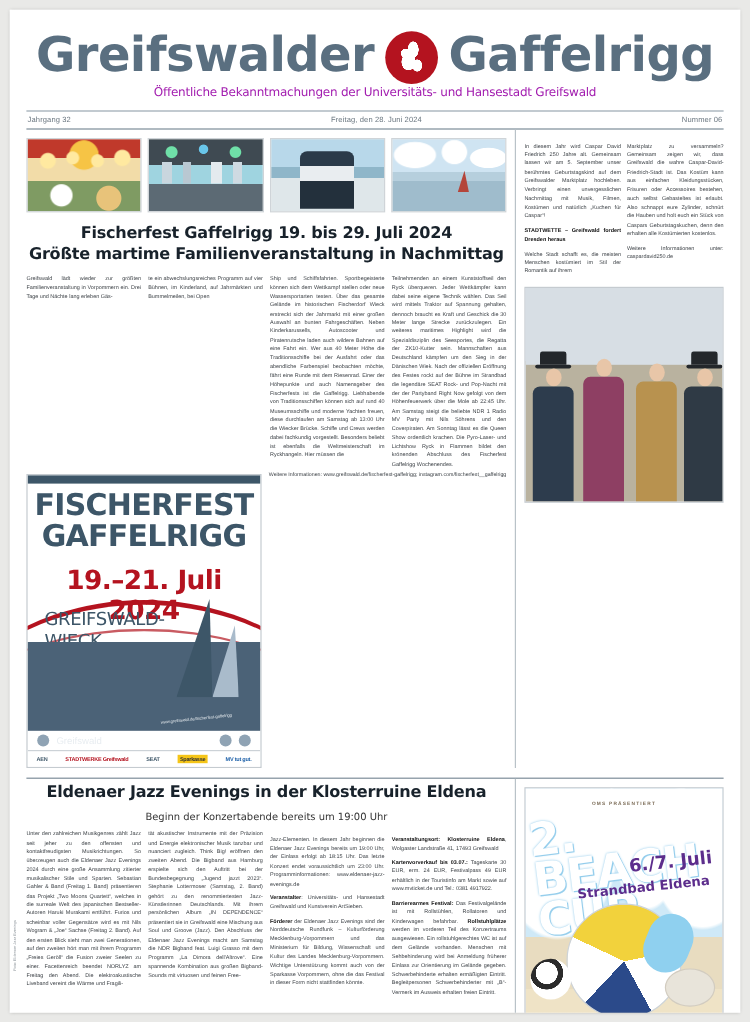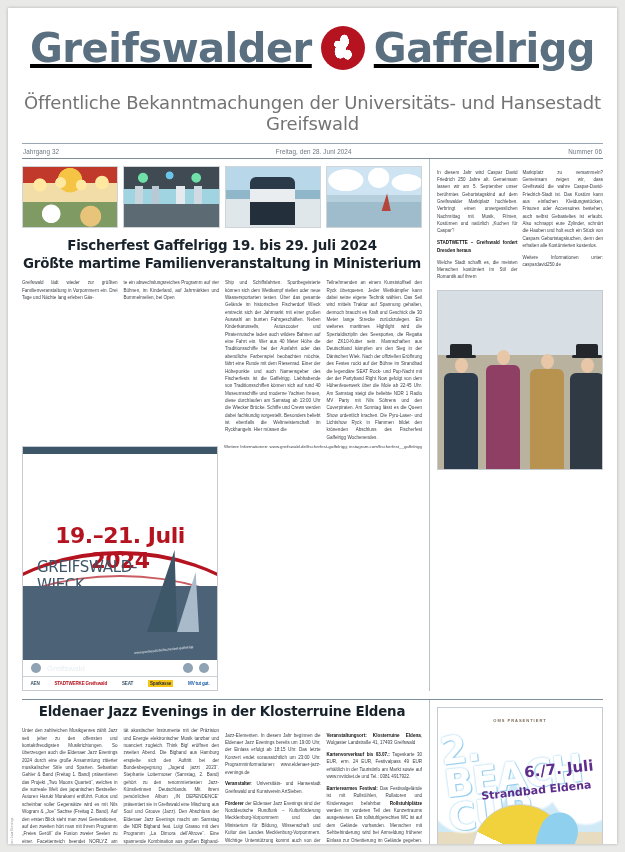--- a/index.html
+++ b/index.html
@@ -14,23 +14,22 @@
     position:absolute; left:8px; top:8px;
     width:609px; height:836px;
     background:#ffffff;
     box-shadow:0 0 3px rgba(0,0,0,.25);
     overflow:hidden;
   }
 
   
   .masthead { padding:18px 14px 0 14px; }
   .mh-title {
-    display:flex; align-items:center; justify-content:center;
+    display:flex; justify-content:center;
     gap:6px;
-    text-decoration:underline;
   }
   .mh-word {
     font-family:"DejaVu Sans", sans-serif;
     font-weight:bold;
     font-size:40px;
     letter-spacing:-0.5px;
     color:#5a6f80;
     line-height:1;
   }
   .crest {
@@ -47,23 +46,23 @@
     width:26px; height:30px;
     background:
       radial-gradient(ellipse at 55% 28%, #fff 0 22%, transparent 23%),
       radial-gradient(ellipse at 40% 62%, #fff 0 26%, transparent 27%),
       radial-gradient(ellipse at 68% 72%, #fff 0 16%, transparent 17%),
       radial-gradient(ellipse at 30% 38%, #fff 0 14%, transparent 15%);
   }
   .mh-sub {
     text-align:center;
     font-family:"DejaVu Sans", sans-serif;
-    font-size:18px;
-    color:#737373;
-    margin-top:22px;
+    font-size:10px;
+    color:#a21caf;
+    margin-top:2px;
     letter-spacing:-0.2px;
   }
   .mh-rule-top { border-top:1px solid #9aa7b2; margin:9px 0 0 0; }
   .mh-meta {
     display:flex; justify-content:space-between;
     font-size:6.3px; color:#6b7780;
     padding:4px 1px 3px 1px;
     letter-spacing:.1px;
   }
   .mh-rule-bot { border-top:1.6px solid #7d8d99; }
@@ -300,21 +299,21 @@
 
       <div class="photostrip">
         <div class="ph ph1"></div>
         <div class="ph ph2"></div>
         <div class="ph ph3"></div>
         <div class="ph ph4"></div>
       </div>
 
       <h1 class="hl">
         <span>Fischerfest Gaffelrigg 19. bis 29. Juli 2024</span>
-        <span class="ln2">Größte martime Familienveranstaltung in Ministerium</span>
+        <span class="ln2">Größte martime Familienveranstaltung in Nachmittag</span>
       </h1>
 
       <div class="cols4">
         <div class="col">
           <div class="bodytxt">Greifswald lädt wieder zur größten Familienveranstaltung in Vorpommern ein. Drei Tage und Nächte lang erleben Gäs-</div>
         </div>
         <div class="col">
           <div class="bodytxt">te ein abwechslungsreiches Programm auf vier Bühnen, im Kinderland, auf Jahrmärkten und Bummelmeilen, bei Open</div>
         </div>
         <div class="col">
@@ -322,20 +321,24 @@
         </div>
         <div class="col">
           <div class="bodytxt">Teilnehmenden an einem Kunststoffseil den Ryck überqueren. Jeder Wettkämpfer kann dabei seine eigene Technik wählen. Das Seil wird mittels Traktor auf Spannung gehalten, dennoch braucht es Kraft und Geschick die 30 Meter lange Strecke zurückzulegen. Ein weiteres maritimes Highlight wird die Spezialdisziplin des Seesportes, die Regatta der ZK10-Kutter sein. Mannschaften aus Deutschland kämpfen um den Sieg in der Dänischen Wiek. Nach der offiziellen Eröffnung des Festes rockt auf der Bühne im Strandbad die legendäre SEAT Rock- und Pop-Nacht mit der der Partyband Right Now gefolgt von dem Höhenfeuerwerk über die Mole ab 22:45 Uhr. Am Samstag steigt die beliebte NDR 1 Radio MV Party mit Nils Söhrens und den Coverpiraten. Am Sonntag lässt es die Queen Show ordentlich krachen. Die Pyro-Laser- und Lichtshow Ryck in Flammen bildet den krönenden Abschluss des Fischerfest Gaffelrigg Wochenendes.</div>
         </div>
       </div>
 
       <div style="display:flex; gap:6px;">
         <div style="width:196px; flex:0 0 196px;">
           <div class="poster">
             <div class="pbar-top"></div>
+            <div class="ptitle">
+              <div>FISCHERFEST</div>
+              <div>GAFFELRIGG</div>
+            </div>
             <div class="pdate">19.–21. Juli 2024</div>
             <div class="swoosh"></div>
             <div class="swoosh2"></div>
             <div class="pplace">
               <div>GREIFSWALD-</div>
               <div>WIECK</div>
             </div>
             <div class="sea"></div>
             <div class="sail1"></div>
             <div class="sail2"></div>
@@ -404,20 +407,21 @@
 
   <div class="divider"></div>
 
   <div class="content jazzwrap">
     <div class="vert-credit">Foto: Eldenaer Jazz Evenings</div>
 
     <div class="left-zone">
       <h1 class="hl" style="margin-top:3px">
         <span>Eldenaer Jazz Evenings in der Klosterruine Eldena</span>
       </h1>
+      <div class="sub-line">Beginn der Konzertabende bereits um 19:00 Uhr</div>
 
       <div class="cols4">
         <div class="col">
           <div class="bodytxt">Unter den zahlreichen Musikgenres zählt Jazz seit jeher zu den offensten und kontaktfreudigsten Musikrichtungen. So überzeugen auch die Eldenaer Jazz Evenings 2024 durch eine große Ansammlung zitierter musikalischer Stile und Sparten. Sebastian Gahler &amp; Band (Freitag 1. Band) präsentieren das Projekt „Two Moons Quartett“, welches in die surreale Welt des japanischen Bestseller-Autoren Haruki Murakami entführt. Furios und scheinbar voller Gegensätze wird es mit Nils Wogram &amp; „Joe“ Sachse (Freitag 2. Band). Auf den ersten Blick sieht man zwei Generationen, auf den zweiten hört man mit ihrem Programm „Freies Geröll“ die Fusion zweier Seelen zu einer. Facettenreich beendet NORLYZ am Freitag den Abend. Die elektroakustische Liveband vereint die Wärme und Fragili-</div>
         </div>
         <div class="col">
           <div class="bodytxt">tät akustischer Instrumente mit der Präzision und Energie elektronischer Musik tanzbar und nuanciert zugleich. Think Big! eröffnen den zweiten Abend. Die Bigband aus Hamburg erspielte sich den Auftritt bei der Bundesbegegnung „Jugend jazzt 2023“. Stephanie Lottermoser (Samstag, 2. Band) gehört zu den renommiertesten Jazz-Künstlerinnen Deutschlands. Mit ihrem persönlichen Album „IN DEPENDENCE“ präsentiert sie in Greifswald eine Mischung aus Soul und Groove (Jazz). Den Abschluss der Eldenaer Jazz Evenings macht am Samstag die NDR Bigband feat. Luigi Grasso mit dem Programm „La Dimora dell'Altrove“. Eine spannende Kombination aus großen Bigband-Sounds mit virtuosen und feinen Free-</div>
         </div>
         <div class="col">
           <p class="bodytxt">Jazz-Elementen. In diesem Jahr beginnen die Eldenaer Jazz Evenings bereits um 19:00 Uhr, der Einlass erfolgt ab 18:15 Uhr. Das letzte Konzert endet voraussichtlich um 23:00 Uhr. Programminformationen: www.eldenaer-jazz-evenings.de</p>

